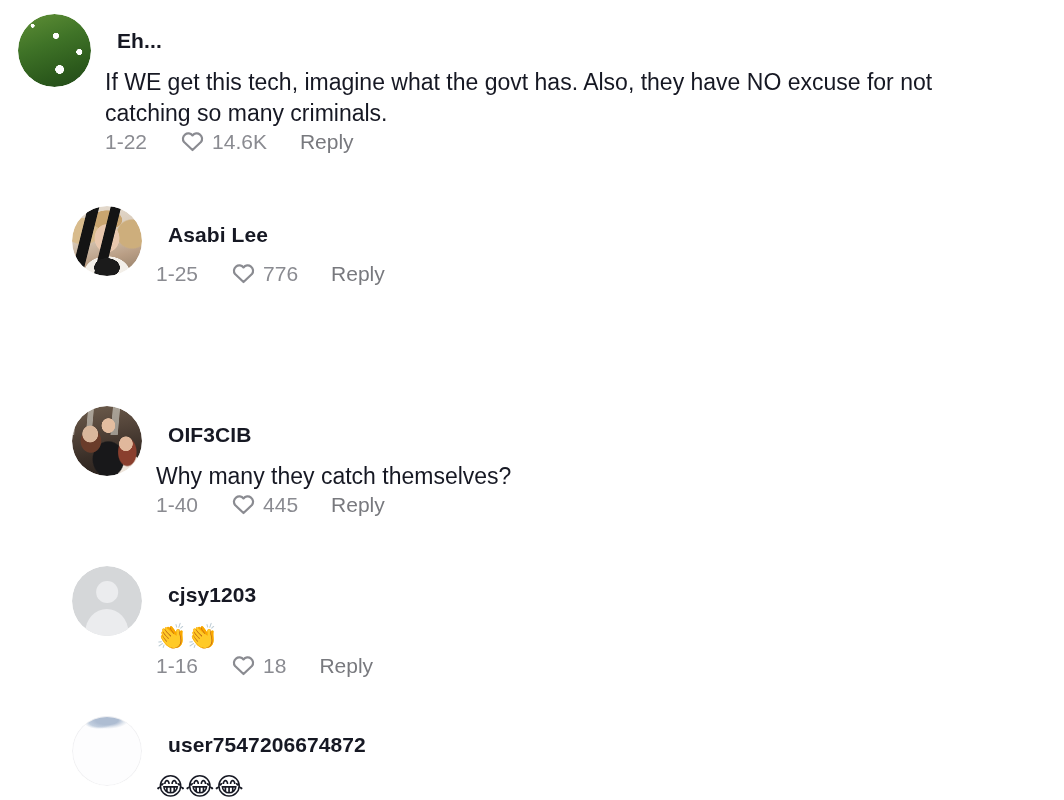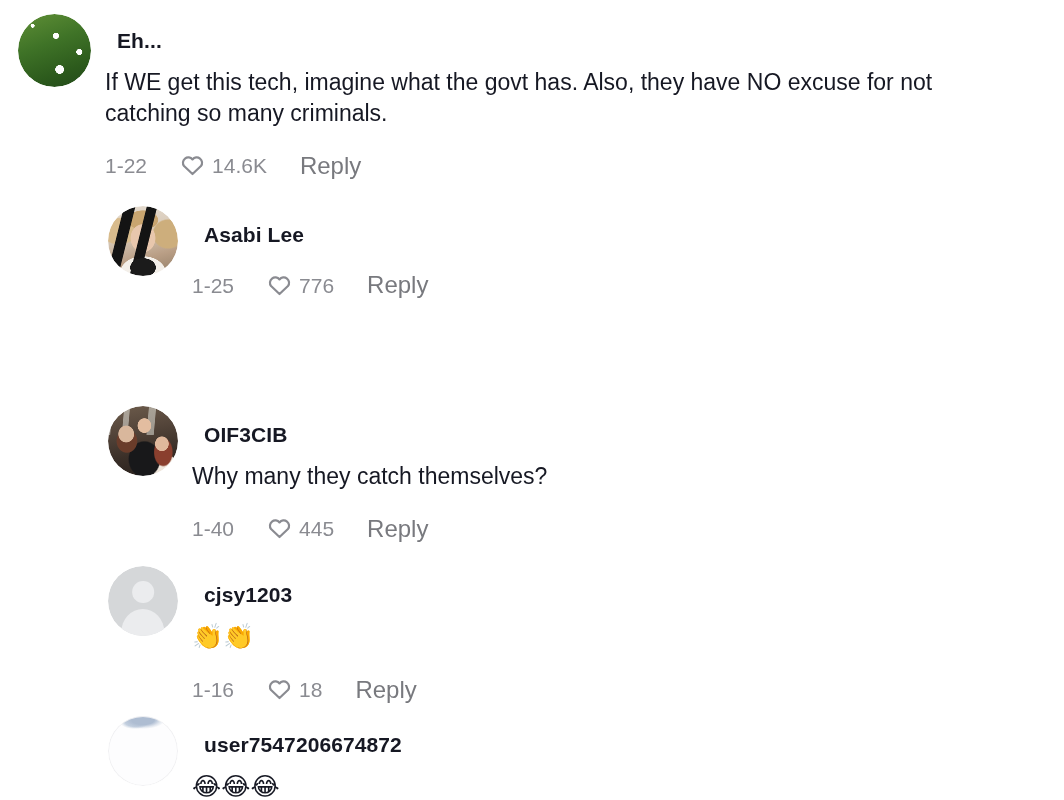--- a/index.html
+++ b/index.html
@@ -29,21 +29,21 @@
     box-sizing: border-box;
   }
 
   
   .comment.level-0 {
     padding-left: 18px;
     padding-top: 12px;
   }
   
   .comment.level-1 {
-    padding-left: 108px;
+    padding-left: 72px;
     padding-top: 10px;
   }
 
   .avatar-wrap {
     flex: 0 0 auto;
     width: 73px;
     height: 73px;
     border-radius: 50%;
     overflow: hidden;
     position: relative;
@@ -171,21 +171,21 @@
   .comment-text.emoji-only {
     font-size: 25px;
     line-height: 1.3;
     margin-top: 3px;
     font-family: "DejaVu Sans", "Liberation Sans", sans-serif;
   }
 
   .meta-row {
     display: flex;
     align-items: center;
-    margin-top: 24px;
+    margin-top: 0;
     color: #8a8b91;
     font-size: 21px;
     line-height: 1;
   }
   .meta-date {
     color: #8a8b91;
   }
   .like-group {
     display: flex;
     align-items: center;
@@ -199,21 +199,21 @@
   }
   .heart-icon svg { display: block; }
   .like-count {
     margin-left: 7px;
     color: #8a8b91;
     font-size: 21px;
   }
   .reply-link {
     margin-left: 33px;
     color: #78797e;
-    font-size: 24px;
+    font-size: 21px;
     font-weight: 500;
     cursor: pointer;
   }
 
   
   #c0 { position: absolute; left: 0;   top: 2px;   width: 1060px; }
   #c1 { position: absolute; left: 0;   top: 196px; width: 1064px; }
   #c2 { position: absolute; left: 0;   top: 396px; width: 1060px; }
   #c3 { position: absolute; left: 0;   top: 556px; width: 1060px; }
   #c4 { position: absolute; left: 0;   top: 706px; width: 1060px; }

